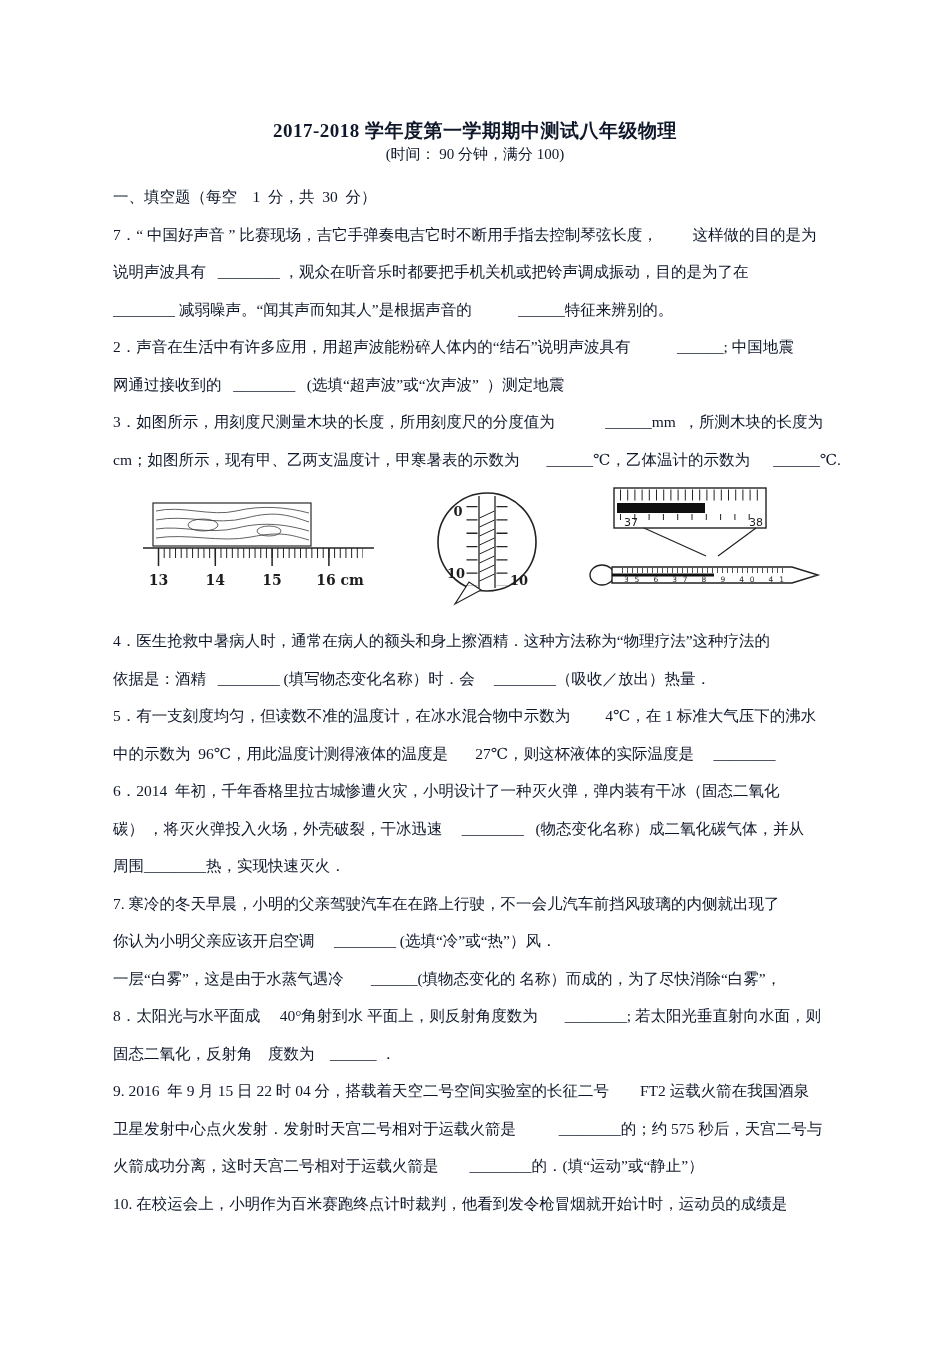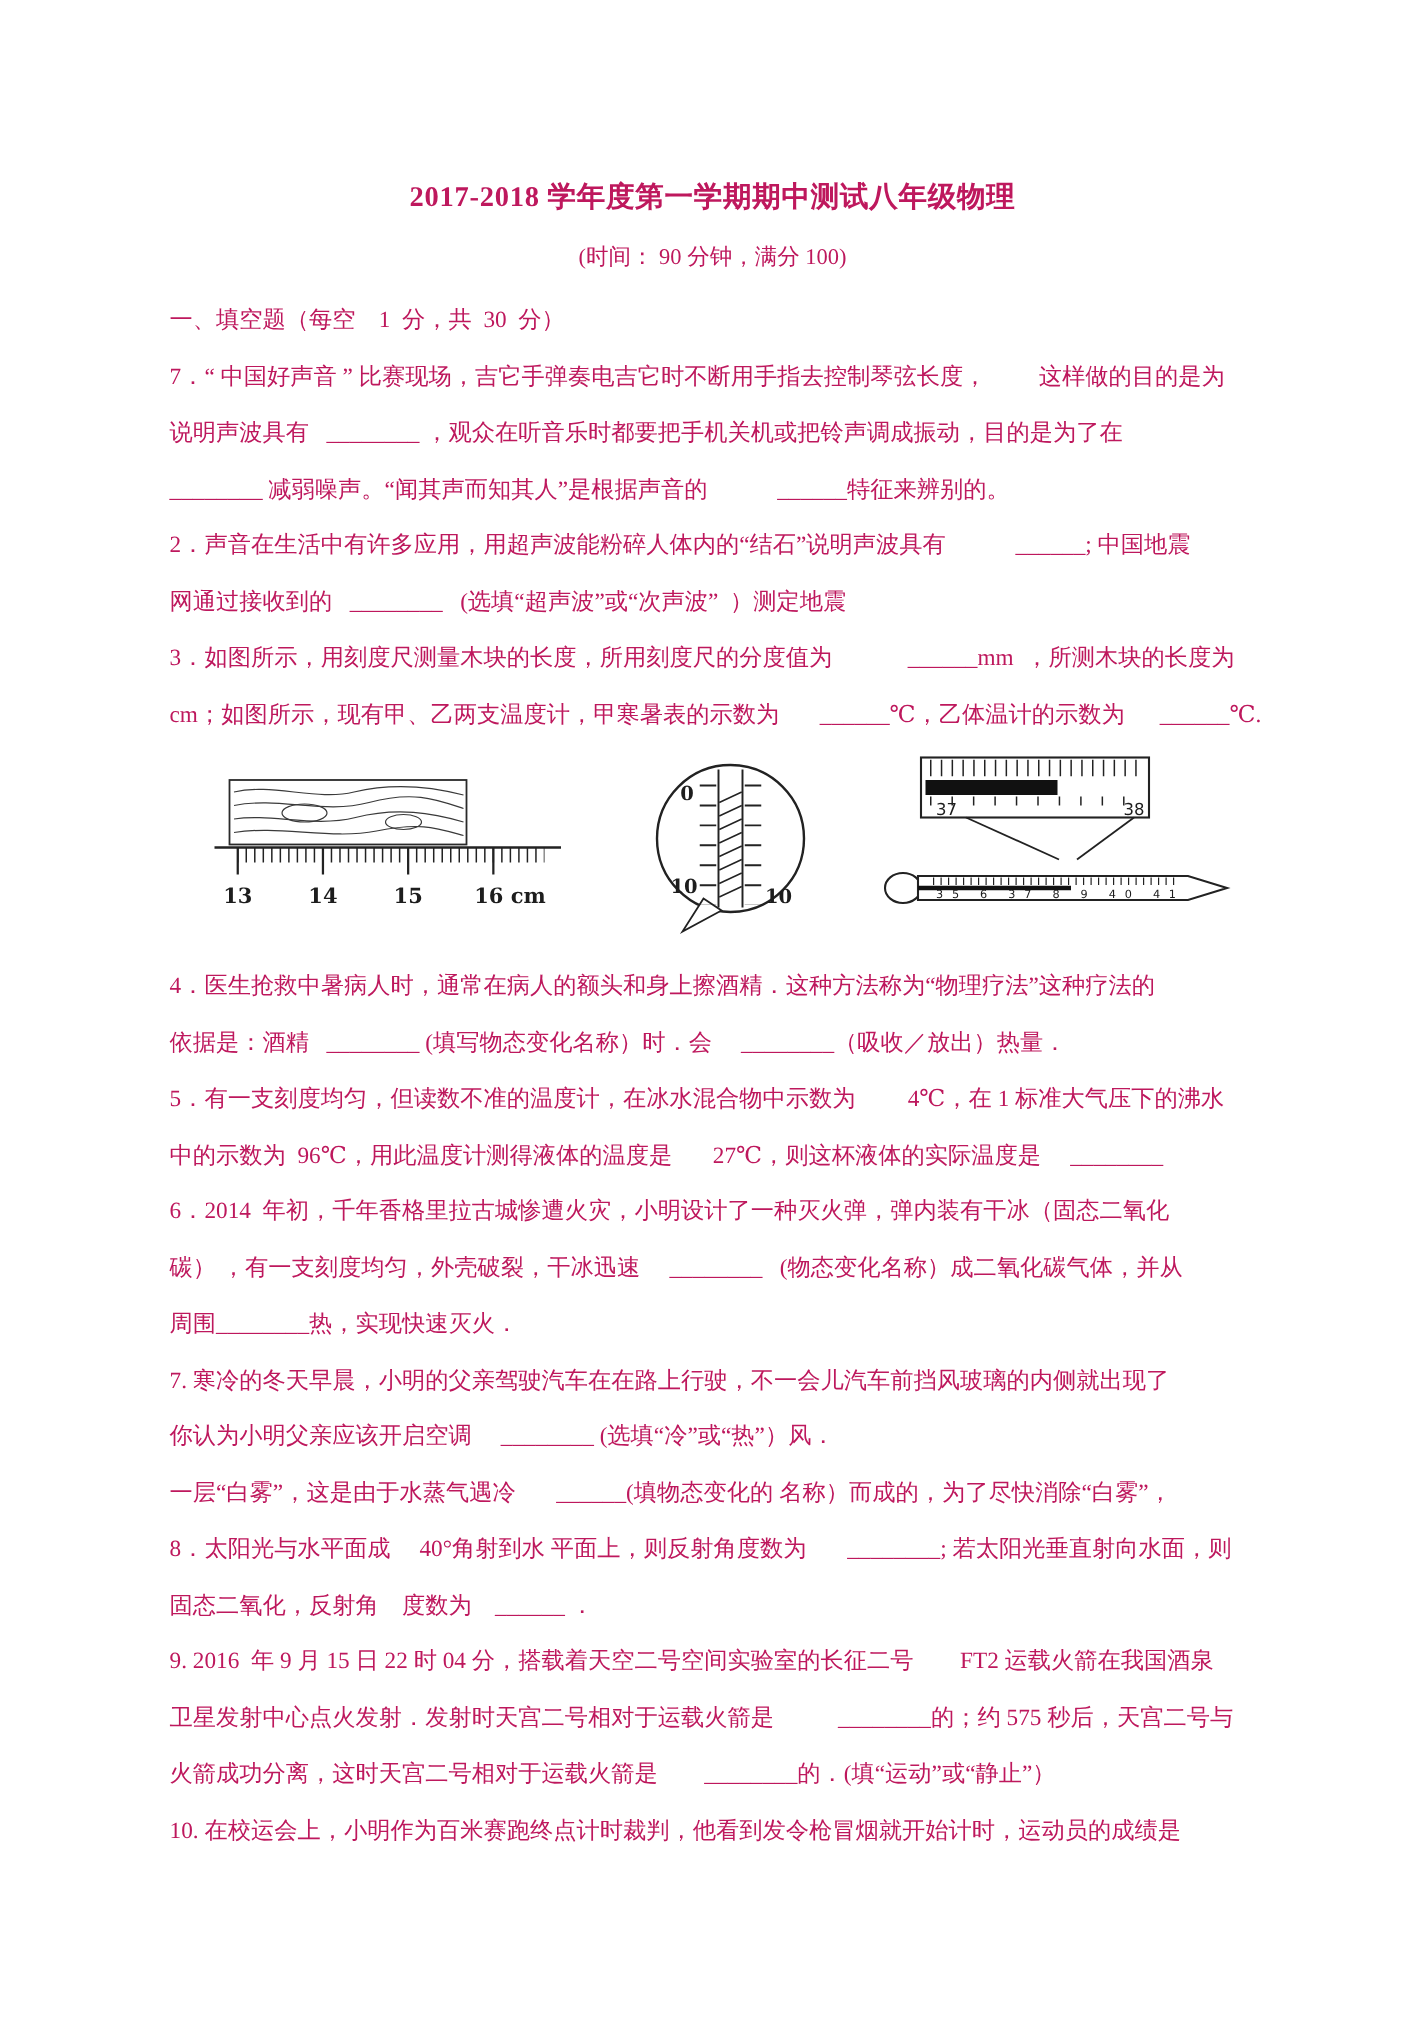--- a/index.html
+++ b/index.html
@@ -1,21 +1,21 @@
 <!DOCTYPE html>
 <html><head>
 <meta charset="utf-8">
 <style>
   html,body{margin:0;padding:0;background:#ffffff;}
   .page{
     width:950px;height:1345px;background:#ffffff;position:relative;overflow:hidden;
-    font-family:"Liberation Serif","DejaVu Serif",serif;color:#be185d;
+    font-family:"Liberation Serif","DejaVu Serif",serif;color:#0f172a;
   }
   .title{padding-top:118px;text-align:center;font-size:19px;font-weight:600;letter-spacing:.5px;}
-  .subtitle{margin-top:18px;text-align:center;font-size:15px;}
+  .subtitle{margin-top:1px;text-align:center;font-size:15px;}
   .content{margin:14px 30px 0 113px;font-size:15.5px;}
   .line{white-space:pre;line-height:37.5px;height:37.5px;}
   .figure-row{display:flex;align-items:flex-start;margin:8px 0 2px 28px;height:134px;}
   .fig{flex:0 0 auto;}
   .fig-ruler{margin-top:12px;}
   .fig-dial{margin-left:55px;}
   .fig-thermo{margin-left:40px;}
   svg text{fill:#1d1d1d;font-family:"DejaVu Serif","Liberation Serif",serif;}
   svg .sans{font-family:"DejaVu Sans","Liberation Sans",sans-serif;}
 </style>
@@ -111,21 +111,21 @@
       </svg>
     </div>
 
     <div class="line">4．医生抢救中暑病人时，通常在病人的额头和身上擦酒精．这种方法称为“物理疗法”这种疗法的</div>
     <div class="line">依据是：酒精   ________ (填写物态变化名称）时．会     ________（吸收／放出）热量．</div>
 
     <div class="line">5．有一支刻度均匀，但读数不准的温度计，在冰水混合物中示数为         4℃，在 1 标准大气压下的沸水</div>
     <div class="line">中的示数为  96℃，用此温度计测得液体的温度是       27℃，则这杯液体的实际温度是     ________</div>
 
     <div class="line">6．2014  年初，千年香格里拉古城惨遭火灾，小明设计了一种灭火弹，弹内装有干冰（固态二氧化</div>
-    <div class="line">碳） ，有一支刻度均匀，外壳破裂，干冰迅速     ________   (物态变化名称）成二氧化碳气体，并从</div>
+    <div class="line">碳） ，将灭火弹投入火场，外壳破裂，干冰迅速     ________   (物态变化名称）成二氧化碳气体，并从</div>
     <div class="line">周围________热，实现快速灭火．</div>
 
     <div class="line">7. 寒冷的冬天早晨，小明的父亲驾驶汽车在在路上行驶，不一会儿汽车前挡风玻璃的内侧就出现了</div>
     <div class="line">你认为小明父亲应该开启空调     ________ (选填“冷”或“热”）风．</div>
     <div class="line">一层“白雾”，这是由于水蒸气遇冷       ______(填物态变化的 名称）而成的，为了尽快消除“白雾”，</div>
 
     <div class="line">8．太阳光与水平面成     40°角射到水 平面上，则反射角度数为       ________; 若太阳光垂直射向水面，则</div>
     <div class="line">固态二氧化，反射角    度数为    ______ ．</div>
 
     <div class="line">9. 2016  年 9 月 15 日 22 时 04 分，搭载着天空二号空间实验室的长征二号        FT2 运载火箭在我国酒泉</div>

